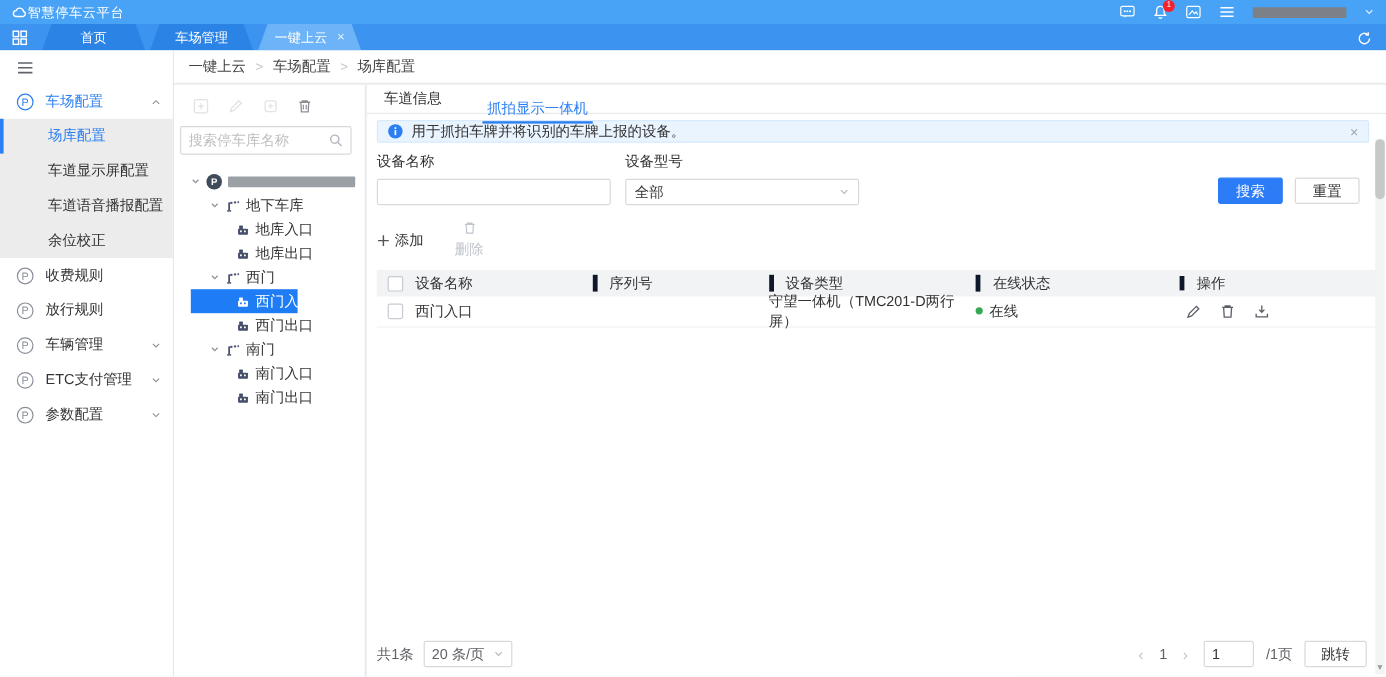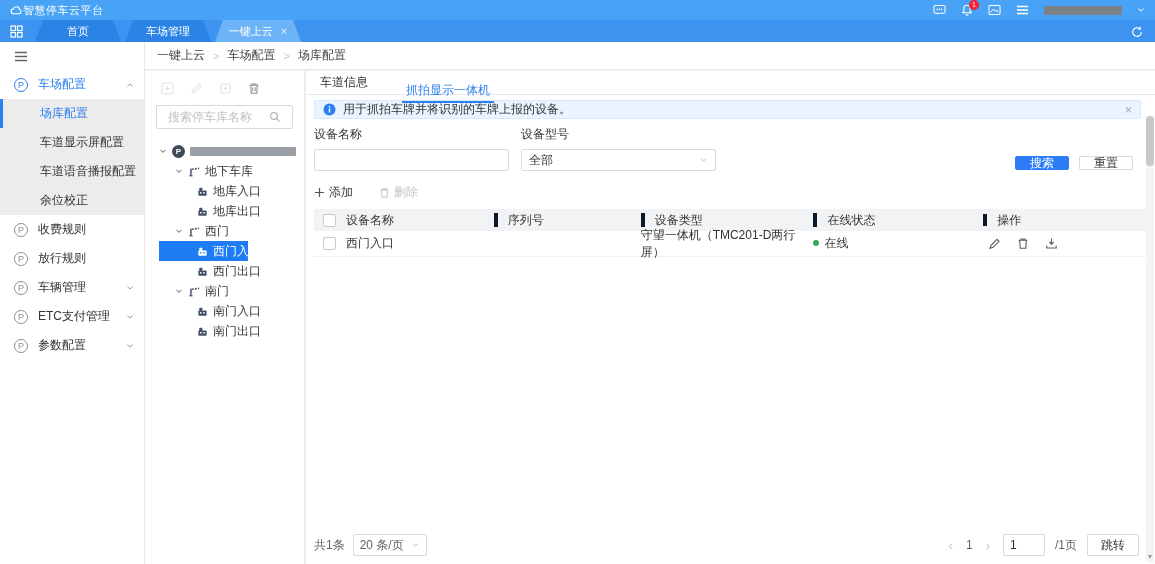--- a/index.html
+++ b/index.html
@@ -41,21 +41,21 @@
 
   
   .crumb { position:absolute; left:145px; right:0; top:42px; height:28px; background:#fff; border-bottom:1px solid #e8e8e8; display:flex; align-items:center; padding-left:12px; font-size:12px; color:#444; gap:8px; }
   .csep { color:#c0c4cc; font-size:11px; }
 
   
   .treepanel { position:absolute; left:145px; top:71px; width:160px; bottom:0; background:#fff; border-right:1px solid #e8e8e8; }
   .ttools { display:flex; gap:16px; padding:11px 0 0 16px; align-items:center; }
   .ttool { color:#e0e2e6; cursor:default; }
   .ttool.on { color:#8b8f94; cursor:pointer; }
-  .tsearch { margin:10px 11px 0 11px; height:24px; border:1px solid #d9d9d9; border-radius:2px; display:flex; align-items:center; padding:0 11px; gap:12px; background:#fff; }
+  .tsearch { margin:10px 11px 0 5px; height:24px; border:1px solid #d9d9d9; border-radius:2px; display:flex; align-items:center; padding:0 6px; gap:12px; background:#fff; }
   .tsearch input { border:none; outline:none; flex:1; min-width:0; font-size:12px; color:#333; font-family:inherit; }
   .tsearch input::placeholder { color:#bfbfbf; }
   .tsearch .mag { color:#b4b8bf; }
   .tree { margin-top:12px; font-size:12px; color:#333; }
   .trow { height:20px; display:flex; align-items:center; gap:5px; cursor:pointer; white-space:nowrap; }
   .trow.lvl1 { padding-left:14px; }
   .trow.lvl2 { padding-left:30px; }
   .trow.lvl3 { padding-left:52px; }
   .trow.sel { background:#1e7cf5; color:#fff; margin-left:14px; margin-right:56px; padding-left:38px; }
   .caret { color:#8a8f99; }
@@ -74,26 +74,26 @@
   .bclose { margin-left:auto; color:#a0a6ad; font-size:12px; cursor:pointer; line-height:1; }
   .filter { position:relative; margin:7px 8px 0 8px; height:46px; }
   .fg { position:absolute; top:0; }
   .fg.g1 { left:0; } .fg.g2 { left:207px; }
   .flabel { font-size:12px; color:#333; display:block; }
   .ftext { margin-top:6px; width:195px; height:22px; border:1px solid #d9d9d9; border-radius:2px; font-size:12px; padding:0 7px; outline:none; color:#333; font-family:inherit; }
   .fselect { margin-top:6px; width:195px; height:22px; border:1px solid #d9d9d9; border-radius:2px; font-size:12px; padding:0 7px; color:#333; display:flex; align-items:center; cursor:pointer; background:#fff; }
   .fselect .sv { flex:1; }
   .selchev { color:#b4b8bf; }
   .fbtns { position:absolute; right:14px; bottom:2px; display:flex; gap:10px; }
-  .btn { height:14px; padding:0 14px; font-size:12px; border-radius:2px; cursor:pointer; display:flex; align-items:center; }
+  .btn { height:22px; padding:0 14px; font-size:12px; border-radius:2px; cursor:pointer; display:flex; align-items:center; }
   .btn.primary { background:#2b7cf6; color:#fff; border:1px solid #2b7cf6; }
   .btn.plain { background:#fff; color:#333; border:1px solid #d9d9d9; }
   .tbar { margin:12px 8px 0 8px; display:flex; gap:26px; font-size:12px; align-items:center; }
   .taction { display:flex; align-items:center; gap:4px; color:#333; cursor:pointer; }
-  .taction.disabled { color:#c0c4cc; cursor:default; }
+  .taction.disabled { color:#c0c4cc; cursor:default;flex-direction:column; }
   .tbl { margin:8px 8px 0 8px; }
   .thead { display:flex; background:#f2f3f5; height:22px; align-items:center; font-size:12px; color:#333; }
   .trowd { display:flex; height:26px; align-items:center; font-size:12px; color:#333; border-bottom:1px solid #f0f1f3; }
   .c0 { width:32px; display:flex; justify-content:center; }
   .c1 { width:148px; } .c2 { width:147px; } .c3 { width:173px; } .c4 { width:170px; } .c5 { width:164px; display:flex; align-items:center; }
   .hdiv { border-left:4px solid #0f172a; padding-left:10px; height:12px; line-height:12px; }
   .cb { width:13px; height:13px; border:1px solid #c6cad1; border-radius:2px; background:#fff; cursor:pointer; }
   .serialbar { width:46px; height:7px; background:#a2a5a9; border-radius:1px; }
   .statusdot { display:inline-block; width:6px; height:6px; border-radius:50%; background:#36a854; margin-right:5px; vertical-align:1px; }
   .opico { color:#5a5e66; cursor:pointer; margin-right:16px; }

